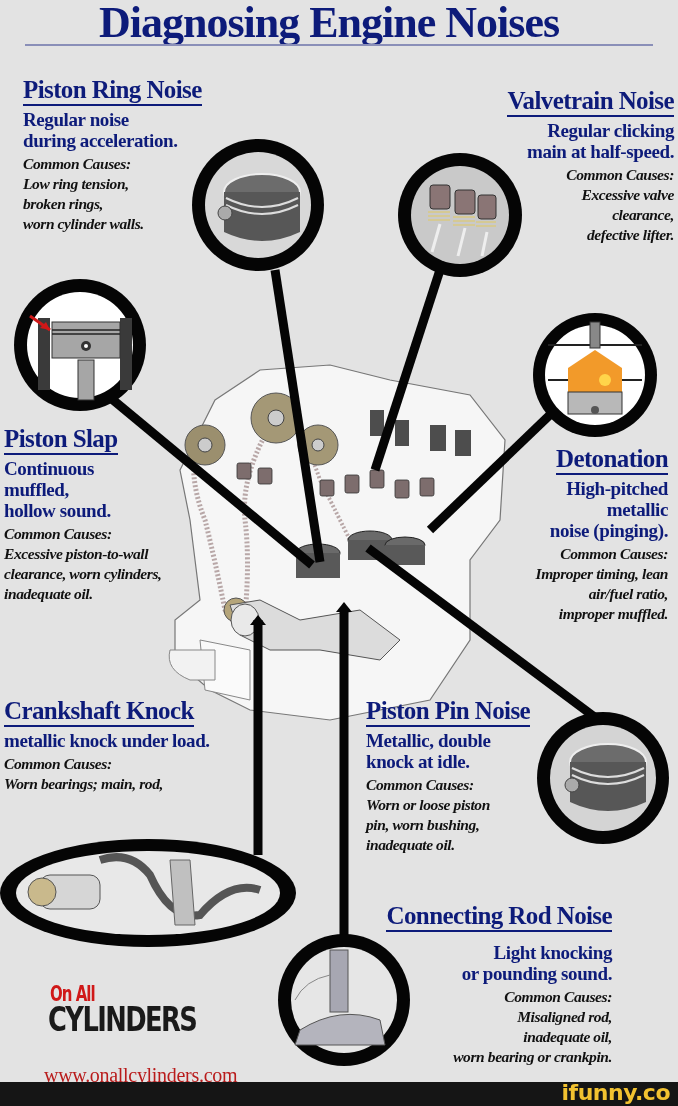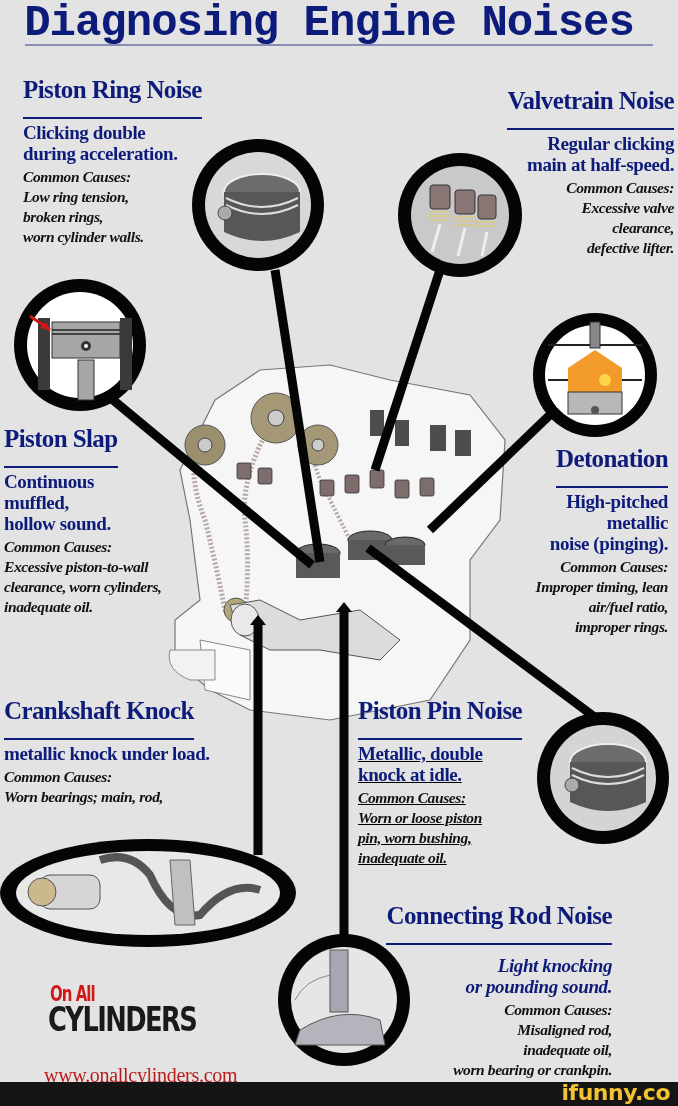--- a/index.html
+++ b/index.html
@@ -4,31 +4,31 @@
 <style>
   html, body { margin: 0; padding: 0; }
   body {
     width: 678px; height: 1106px; position: relative; overflow: hidden;
     background: #e3e3e3;
     font-family: "DejaVu Serif", "Liberation Serif", serif;
   }
   .abs { position: absolute; }
   .title {
     left: 0; top: 0; width: 658px; text-align: center;
-    color: #0d1b7a; font-family: Liberation Mono, monospace; font-weight: bold;
+    color: #0d1b7a; font-family: Liberation Serif, serif; font-weight: bold;
     font-size: 44px; letter-spacing: -1px; line-height: 46px;
   }
   .title-rule {
     left: 25px; top: 44px; width: 628px; height: 2px; background: #8a8fb8;
   }
   .section { position: absolute; }
   .sec-title {
     color: #0d1b7a; font-family: "Liberation Serif", serif; font-weight: bold;
     font-size: 25px; line-height: 26px; letter-spacing: -0.6px;
-    border-bottom: 2px solid #0d1b7a; display: inline-block; padding-bottom: 14px;
+    border-bottom: 2px solid #0d1b7a; display: inline-block; padding-bottom: 1px;
     white-space: nowrap;
   }
   .sec-desc {
     color: #0d1b7a; font-family: "Liberation Serif", serif; font-weight: bold;
     font-size: 19px; line-height: 21px; letter-spacing: -0.4px; margin-top: 3px;
   }
   .sec-causes {
     color: #111; font-family: "Liberation Serif", serif; font-weight: bold; font-style: italic;
     font-size: 15.5px; line-height: 20px; letter-spacing: -0.4px; margin-top: 3px;
   }
@@ -206,21 +206,21 @@
     <path d="M295 1000 Q305 980 330 975" fill="none" stroke="#888"></path>
   </g>
 </svg>
 
 <div class="abs title">Diagnosing Engine Noises</div>
 <div class="abs title-rule"></div>
 
 <div class="section" style="left:23px; top:77px;">
   <div class="sec-title">Piston Ring Noise</div>
   <div class="sec-desc">
-    <span class="line">Clicking double</span>
+    <span class="line">Regular noise</span>
     <span class="line">during acceleration.</span>
   </div>
   <div class="sec-causes">
     <span class="line">Common Causes:</span>
     <span class="line">Low ring tension,</span>
     <span class="line">broken rings,</span>
     <span class="line">worn cylinder walls.</span>
   </div>
 </div>
 
@@ -257,52 +257,52 @@
   <div class="sec-title">Detonation</div>
   <div class="sec-desc">
     <span class="line">High-pitched</span>
     <span class="line">metallic</span>
     <span class="line">noise (pinging).</span>
   </div>
   <div class="sec-causes">
     <span class="line">Common Causes:</span>
     <span class="line">Improper timing, lean</span>
     <span class="line">air/fuel ratio,</span>
-    <span class="line">improper rings.</span>
+    <span class="line">improper muffled.</span>
   </div>
 </div>
 
 <div class="section" style="left:4px; top:698px;">
   <div class="sec-title">Crankshaft Knock</div>
   <div class="sec-desc">
     <span class="line">metallic knock under load.</span>
   </div>
   <div class="sec-causes">
     <span class="line">Common Causes:</span>
     <span class="line">Worn bearings; main, rod,</span>
   </div>
 </div>
 
-<div class="section" style="left:358px; top:698px;text-decoration:underline;">
+<div class="section" style="left:366px; top:698px;">
   <div class="sec-title">Piston Pin Noise</div>
   <div class="sec-desc">
     <span class="line">Metallic, double</span>
     <span class="line">knock at idle.</span>
   </div>
   <div class="sec-causes">
     <span class="line">Common Causes:</span>
     <span class="line">Worn or loose piston</span>
     <span class="line">pin, worn bushing,</span>
     <span class="line">inadequate oil.</span>
   </div>
 </div>
 
 <div class="section right" style="right:66px; top:903px;">
   <div class="sec-title">Connecting Rod Noise</div>
-  <div class="sec-desc" style="margin-top:10px;font-style:italic;">
+  <div class="sec-desc" style="margin-top:10px;">
     <span class="line">Light knocking</span>
     <span class="line">or pounding sound.</span>
   </div>
   <div class="sec-causes">
     <span class="line">Common Causes:</span>
     <span class="line">Misaligned rod,</span>
     <span class="line">inadequate oil,</span>
     <span class="line">worn bearing or crankpin.</span>
   </div>
 </div>

